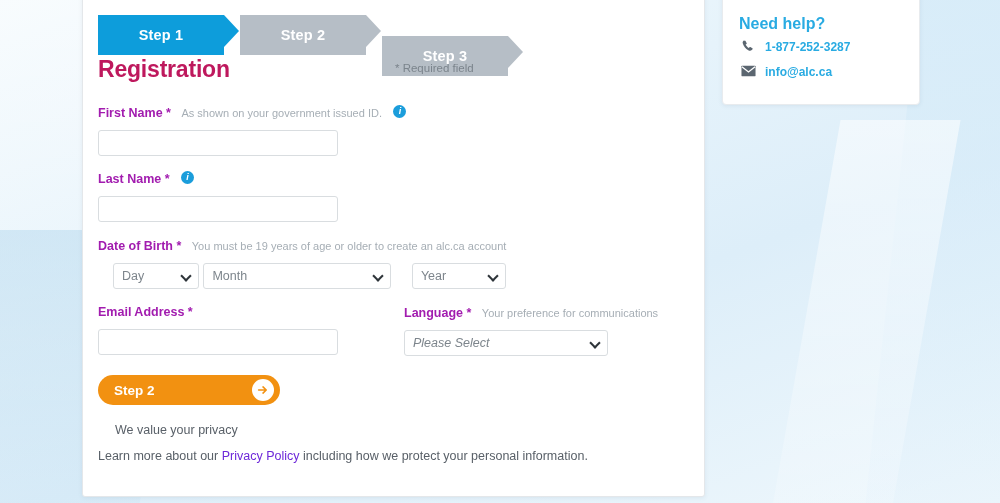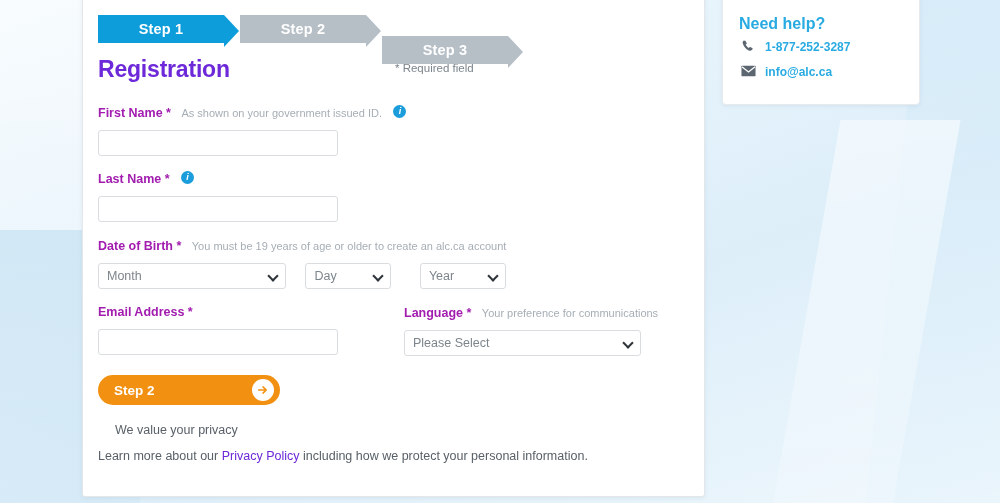--- a/index.html
+++ b/index.html
@@ -54,21 +54,21 @@
   
   #step-bar {
     position: absolute;
     left: 15px; top: 24px;
     height: 32px;
     display: flex;
     align-items: stretch;
   }
   .step {
     position: relative;
-    height: 28px;
+    height: 40px;
     display: flex;
     align-items: center;
     justify-content: center;
     color: #ffffff;
     font-size: 14.5px;
     font-weight: bold;
     letter-spacing: 0.2px;
   }
   .step .step-label { position: relative; z-index: 2; }
   .step::after {
@@ -85,21 +85,21 @@
   .step-1 .step-label { color: #ffffff; }
   .step-2 { width: 126px; background: #b6bec6; color: #b6bec6; margin-right: 16px; }
   .step-2 .step-label { color: #ffffff; }
   .step-3 { width: 126px; background: #b6bec6; color: #b6bec6; margin-top: 21px; }
   .step-3 .step-label { color: #ffffff; }
 
   
   #registration-title {
     position: absolute;
     left: 15px; top: 65px;
-    color: #6d28d9;
+    color: #be185d;
     font-size: 23px;
     font-weight: bold;
     letter-spacing: -0.2px;
   }
   #required-note {
     position: absolute;
     left: 312px; top: 71px;
     color: #7b848c;
     font-size: 11.5px;
   }
@@ -308,44 +308,44 @@
     <div class="field-group" style="left:0; top:66px;">
       <span class="field-label">Last Name *</span>
       <span class="info-icon">i</span>
       <input class="text-input" style="width: 240px;" type="text" placeholder="">
     </div>
 
     <div class="field-group" style="left:0; top:133px;">
       <span class="field-label">Date of Birth *</span>
       <span class="field-hint">You must be 19 years of age or older to create an alc.ca account</span>
       <div style="display:block;">
+        <div class="select-wrap" style="width:86px; margin-left:15px;">
+          <div class="select-box">Day</div>
+          <span class="chev"></span>
+        </div>
         <div class="select-wrap" style="width:188px;">
           <div class="select-box">Month</div>
           <span class="chev"></span>
         </div>
-        <div class="select-wrap" style="width:86px; margin-left:15px;">
-          <div class="select-box">Day</div>
-          <span class="chev"></span>
-        </div>
-        <div class="select-wrap" style="width:86px; margin-left:24px;">
+        <div class="select-wrap" style="width:94px; margin-left:16px;">
           <div class="select-box">Year</div>
           <span class="chev"></span>
         </div>
       </div>
     </div>
 
     <div class="field-group" style="left:0; top:199px;">
       <span class="field-label">Email Address *</span>
       <input class="text-input" style="width: 240px;" type="text" placeholder="">
     </div>
 
     <div class="field-group" style="left:306px; top:200px;">
       <span class="field-label">Language *</span>
       <span class="field-hint">Your preference for communications</span>
-      <div class="select-wrap" style="width:237px; display:block;">
+      <div class="select-wrap" style="width:204px; display:block;font-style:italic;">
         <div class="select-box">Please Select</div>
         <span class="chev"></span>
       </div>
     </div>
 
   </div>
 
   <button id="step2-button">
     <span>Step 2</span>
     <span id="step2-arrow">

